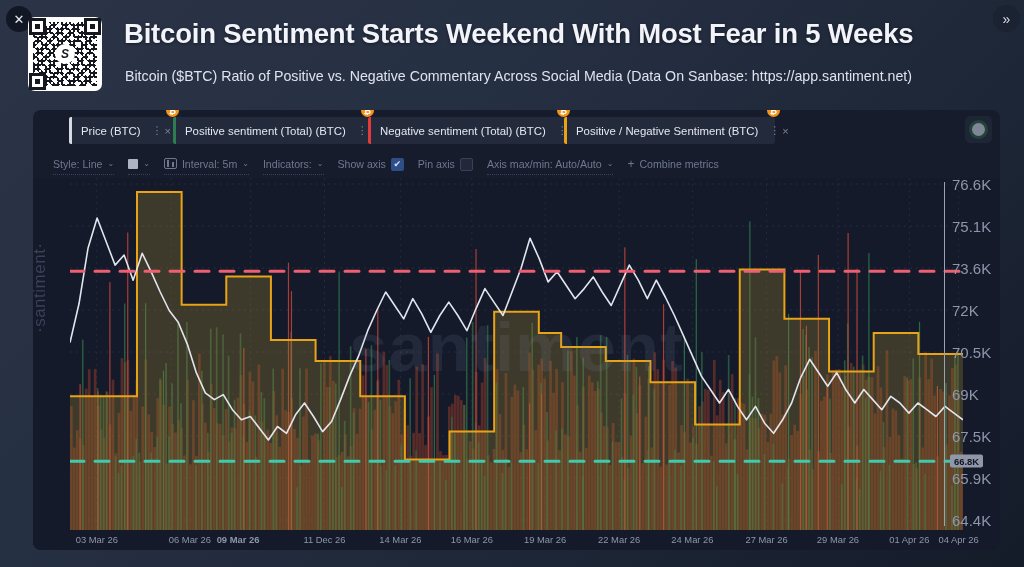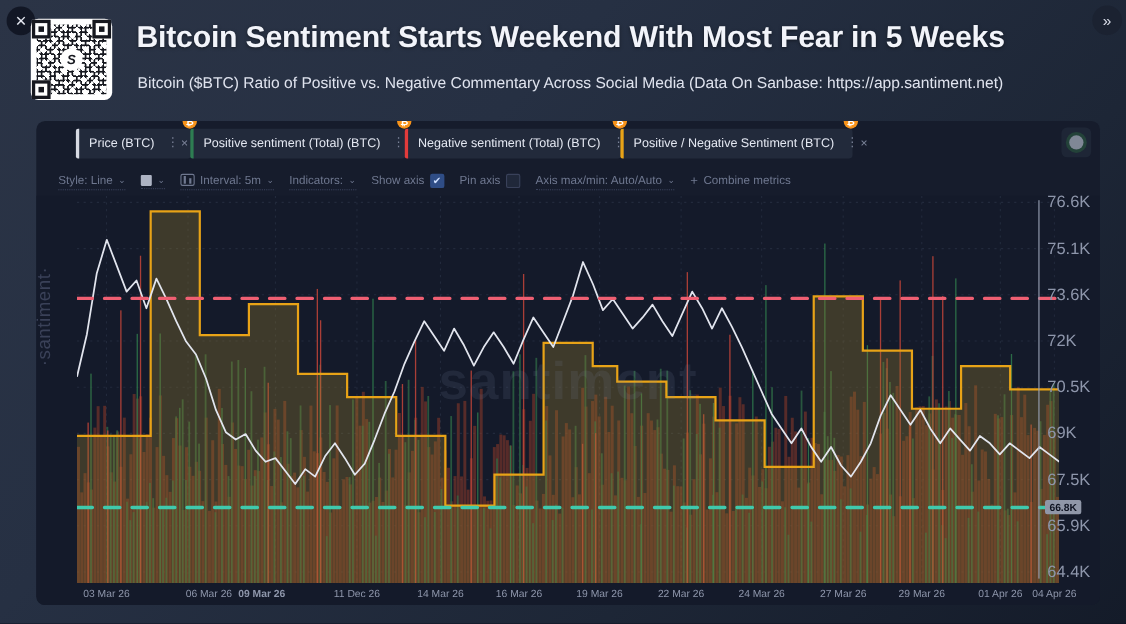--- a/index.html
+++ b/index.html
@@ -111,21 +111,21 @@
     background: #1e2636;
     display: flex; align-items: center; justify-content: center; cursor: pointer;
   }
   .rec-dot {
     width: 13px; height: 13px; border-radius: 50%;
     background: #7f8796; box-shadow: 0 0 0 3px rgba(40,90,60,.55);
   }
   
   .toolbar {
     position: absolute; left: 20px; top: 45px; height: 20px;
-    display: flex; align-items: center; gap: 0px;
+    display: flex; gap: 0px;
   }
   .tb-item {
     display: flex; align-items: center; gap: 5px;
     color: #6f7890; font-size: 10.6px; margin-right: 14px;
     border-bottom: 1px dotted #39415a; padding-bottom: 2px; cursor: pointer;
   }
   .tb-caret { font-size: 8px; color: #6f7890; }
   .swatch { width: 10px; height: 10px; background: #aeb4c4; border-radius: 1px; }
   .candle-ico {
     width: 13px; height: 11px; border: 1px solid #6f7890; border-radius: 2px;
@@ -152,21 +152,21 @@
     overflow: hidden;
   }
   .watermark-side {
     position: absolute; left: -3px; top: 155px;
     color: #3a4158; font-size: 17px; letter-spacing: 0.5px;
     transform: rotate(-90deg); transform-origin: left top;
     white-space: nowrap;
   }
   .watermark-center {
     position: absolute; left: 50%; top: 48%; transform: translate(-50%,-50%);
-    color: rgba(120,132,165,.14); font-size: 48px; font-weight: bold;
+    color: rgba(120,132,165,.14); font-size: 69px; font-weight: bold;
     letter-spacing: 1px; white-space: nowrap; pointer-events: none;
   }
   .yaxis {
     position: absolute; right: 0px; top: 0px; width: 60px; height: 372px;
   }
   .ytick {
     position: absolute; left: 12px; color: #8e96ab; font-size: 15px;
     transform: translateY(-50%);
   }
   .yaxis-line {

